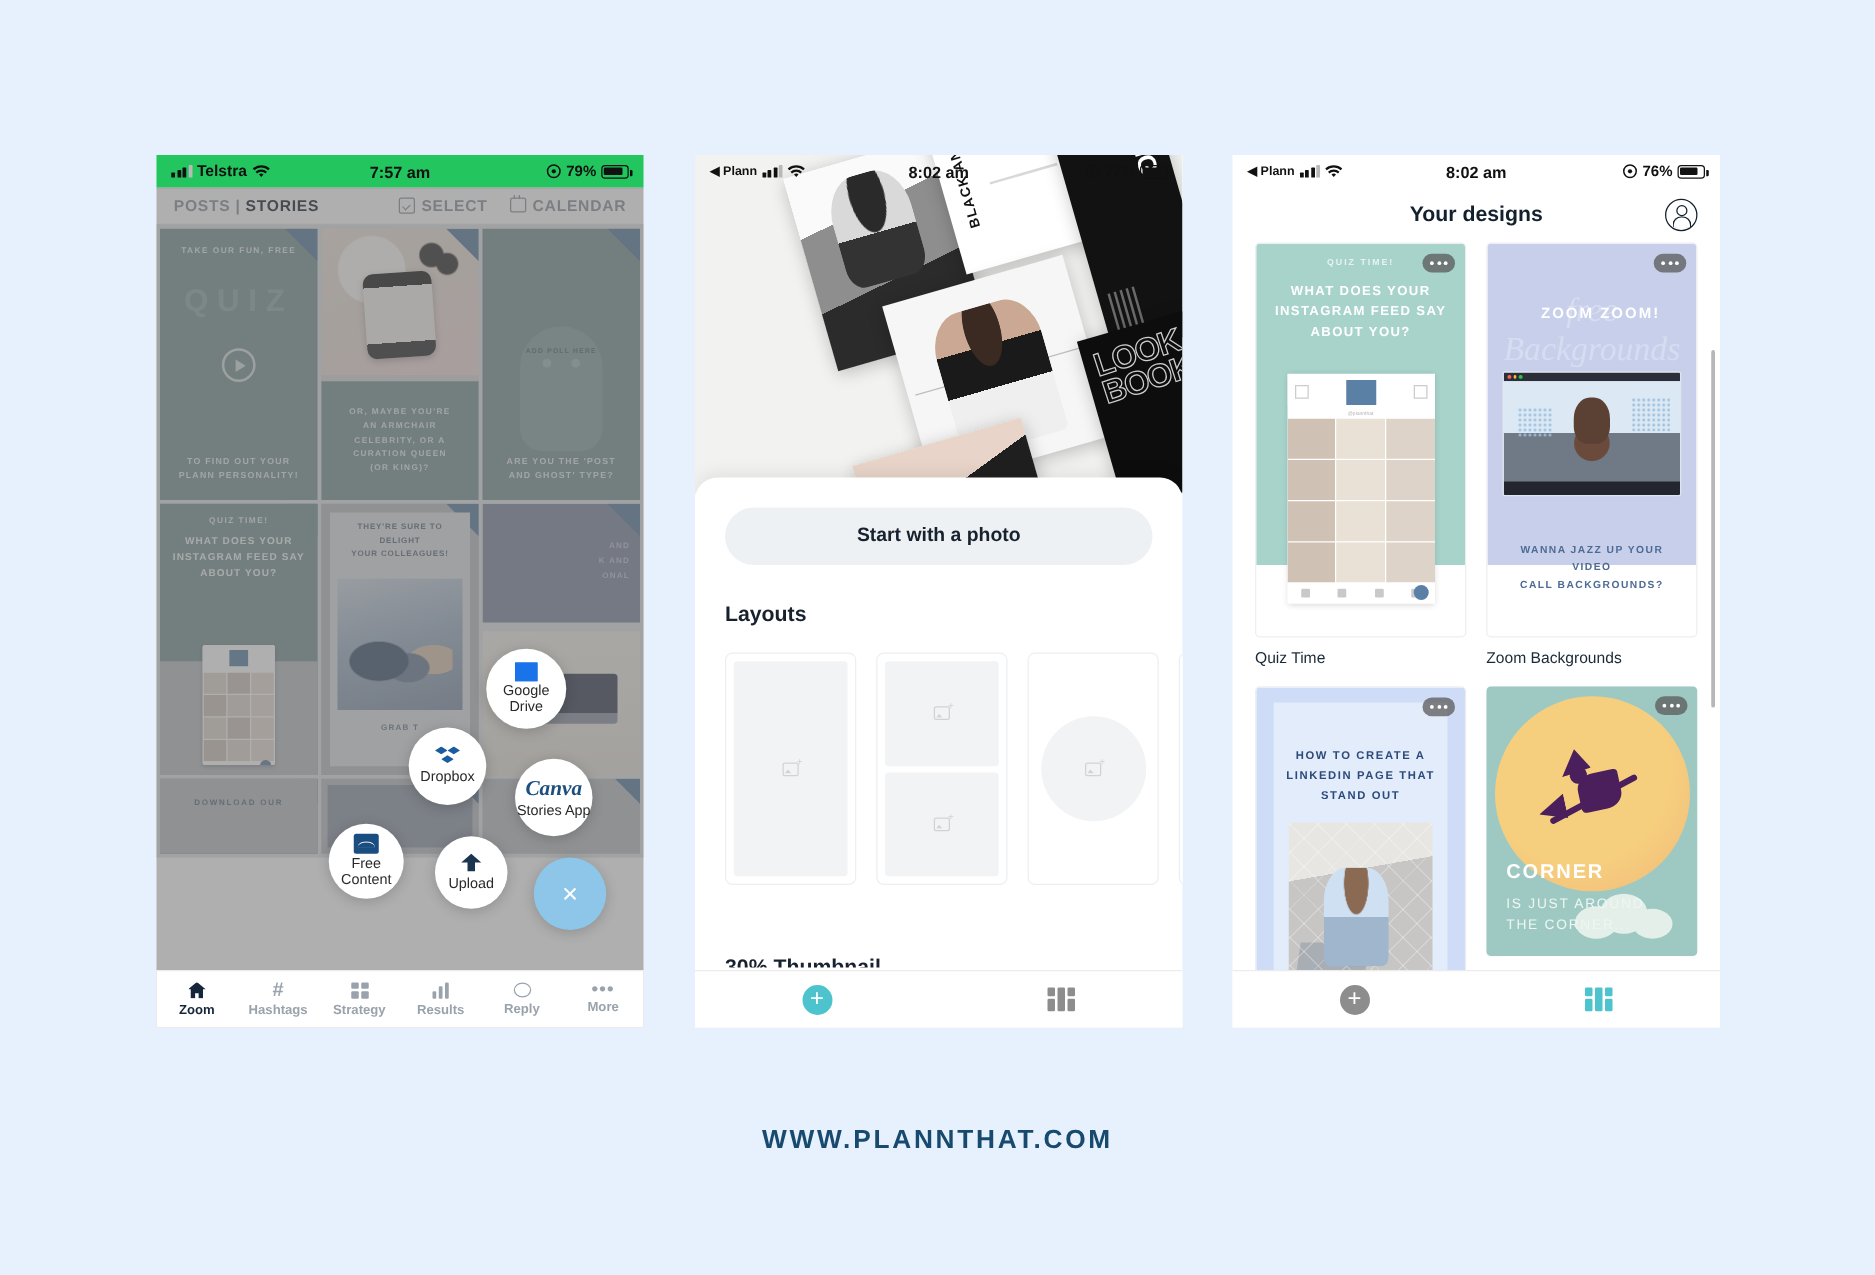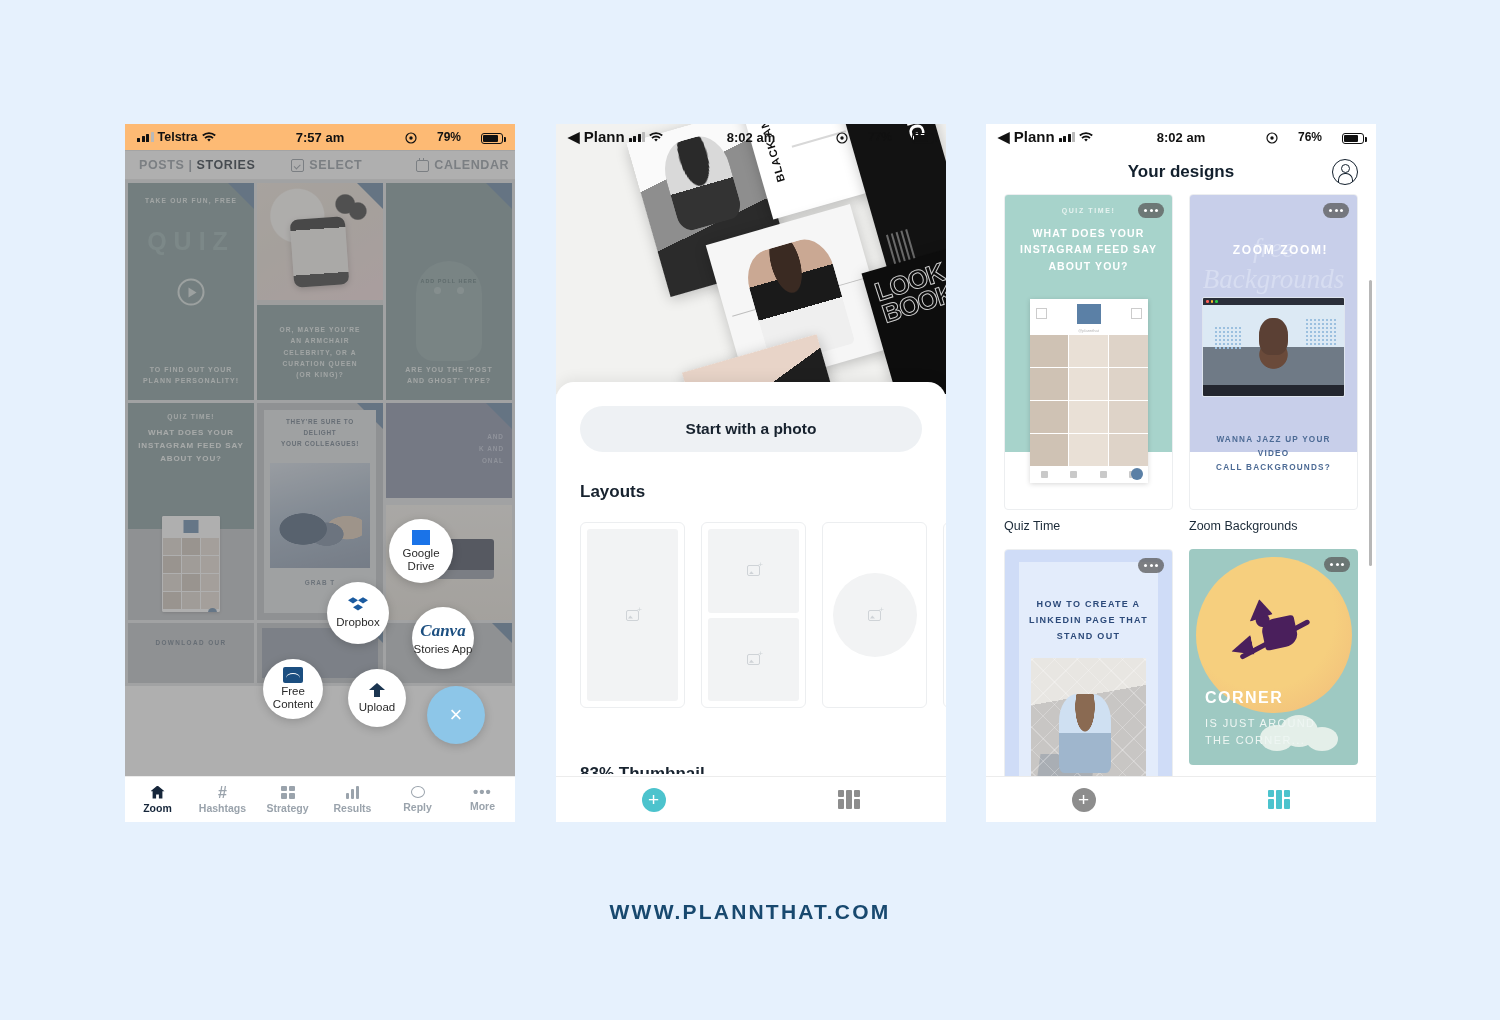--- a/index.html
+++ b/index.html
@@ -25,36 +25,36 @@
 
   
   .statusbar {
     height:26px; display:flex; align-items:center;
     padding:0 12px; font-size:12.5px; font-weight:bold;
     color:#111; position:relative;
   }
   .sb-left { display:flex; align-items:center; gap:4px; flex:0 0 auto; }
   .sb-time { position:absolute; left:0; right:0; text-align:center;
              font-size:13px; font-weight:bold; pointer-events:none; }
-  .sb-right { margin-left:auto; display:flex; align-items:flex-end; gap:20px;
+  .sb-right { margin-left:auto; display:flex; align-items:center; gap:4px;
               font-size:12px; font-weight:600; position:relative; z-index:2;}
   .bars { display:inline-flex; align-items:flex-end; gap:1.5px; height:10px; }
   .bars i { width:3px; background:#111; border-radius:.5px; display:block; }
   .bars i:nth-child(1){height:4px}.bars i:nth-child(2){height:6px}
   .bars i:nth-child(3){height:8px}.bars i:nth-child(4){height:10px;background:#b9b9b9}
   .batt { width:22px;height:11px;border:1.3px solid #111;border-radius:3px;
           position:relative; display:inline-block; }
   .batt:after{content:"";position:absolute;right:-3.5px;top:3px;width:2px;height:5px;
               background:#111;border-radius:0 1px 1px 0;}
   .batt i{position:absolute;left:1.2px;top:1.2px;bottom:1.2px;background:#111;border-radius:1px;}
-  .backchev { font-size:15px; }
+  .backchev { font-size:10px; }
 
   
   #phone1 .dim-overlay{position:absolute;inset:26px 0 0 0;background:rgba(110,110,110,.55);z-index:40;pointer-events:none;}
-  #phone1 .statusbar{background:#fdba74;}
+  #phone1 .statusbar{background:#22c55e;}
   #phone1 .p1head{ background:#fff; padding:8px 14px 0 14px; }
   .p1row{ display:flex; align-items:center; gap:10px; }
   .avatar{ width:40px;height:40px;border-radius:50%;background:#5b80a6;
            display:flex;align-items:center;justify-content:center;
            color:#8aa6c3;font-size:10.5px;letter-spacing:.5px;font-weight:600;}
   .handle{ font-size:16.5px;font-weight:bold;color:#1c2b3a;}
   .caret{ font-size:10px;color:#1c2b3a;margin-left:2px;}
   .logo-sq{ margin-left:auto;width:42px;height:42px;background:#5b80a6;
             display:flex;align-items:center;justify-content:center;
             color:#8aa6c3;font-size:10px;letter-spacing:.5px;font-weight:600;}
@@ -62,21 +62,21 @@
   .tabitem{display:flex;align-items:center;gap:6px;font-size:13.5px;font-weight:bold;letter-spacing:.6px;}
   .tabitem .flag{width:11px;height:11px;background:#cfd8e0;
      clip-path:polygon(0 0,100% 0,0 100%);}
   .tabitem.active{color:#17222e;border-bottom:2px solid #17222e;padding-bottom:1px;}
   .tabitem.inactive{color:#9aa4ae;}
   .subbar{display:flex;align-items:center;padding:7px 14px;border-top:1px solid #e7e7e7;
           border-bottom:1px solid #e7e7e7;font-size:12.5px;letter-spacing:.6px;}
   .subbar .ps{color:#8d959d;font-weight:bold;}
   .subbar .st{color:#17222e;font-weight:bold;}
   .subbar .right{margin-left:auto;display:flex;gap:18px;align-items:center;color:#8d959d;font-weight:bold;}
-  .subbar .right span{display:flex;align-items:flex-end;gap:5px;padding-left:36px;}
+  .subbar .right span{display:flex;align-items:flex-start;gap:5px;}
   .ic-sel{width:13px;height:13px;border:1.6px solid #8d959d;border-radius:2px;position:relative;}
   .ic-sel:before{content:"";position:absolute;left:2px;top:4px;width:5px;height:2.5px;
       border-left:1.6px solid #8d959d;border-bottom:1.6px solid #8d959d;transform:rotate(-45deg);}
   .ic-cal{width:13px;height:12px;border:1.6px solid #8d959d;border-radius:2px;position:relative;}
   .ic-cal:before{content:"";position:absolute;top:-3px;left:2px;width:2px;height:3px;
       border-left:1.6px solid #8d959d;}
   .ic-cal:after{content:"";position:absolute;top:-3px;right:2px;width:2px;height:3px;
       border-left:1.6px solid #8d959d;}
 
   .grid1{ display:grid; grid-template-columns:repeat(3,1fr); gap:3px;
@@ -626,21 +626,21 @@
                 <span class="imgicon"></span>
               </span>
             </div>
         </div>
         <div class="lay" style="flex:0 0 105px">
           
         </div>
       </div>
     </div>
 
-    <div class="cut-h">83% Thumbnail</div>
+    <div class="cut-h">30% Thumbnail</div>
 
     <div class="bnav2">
       <div class="half">
         <span class="plusfab">+</span>
       </div>
       <div class="half">
         <span class="gridicon">
             <i></i>
             <i class="tall"></i>
             <i></i>

